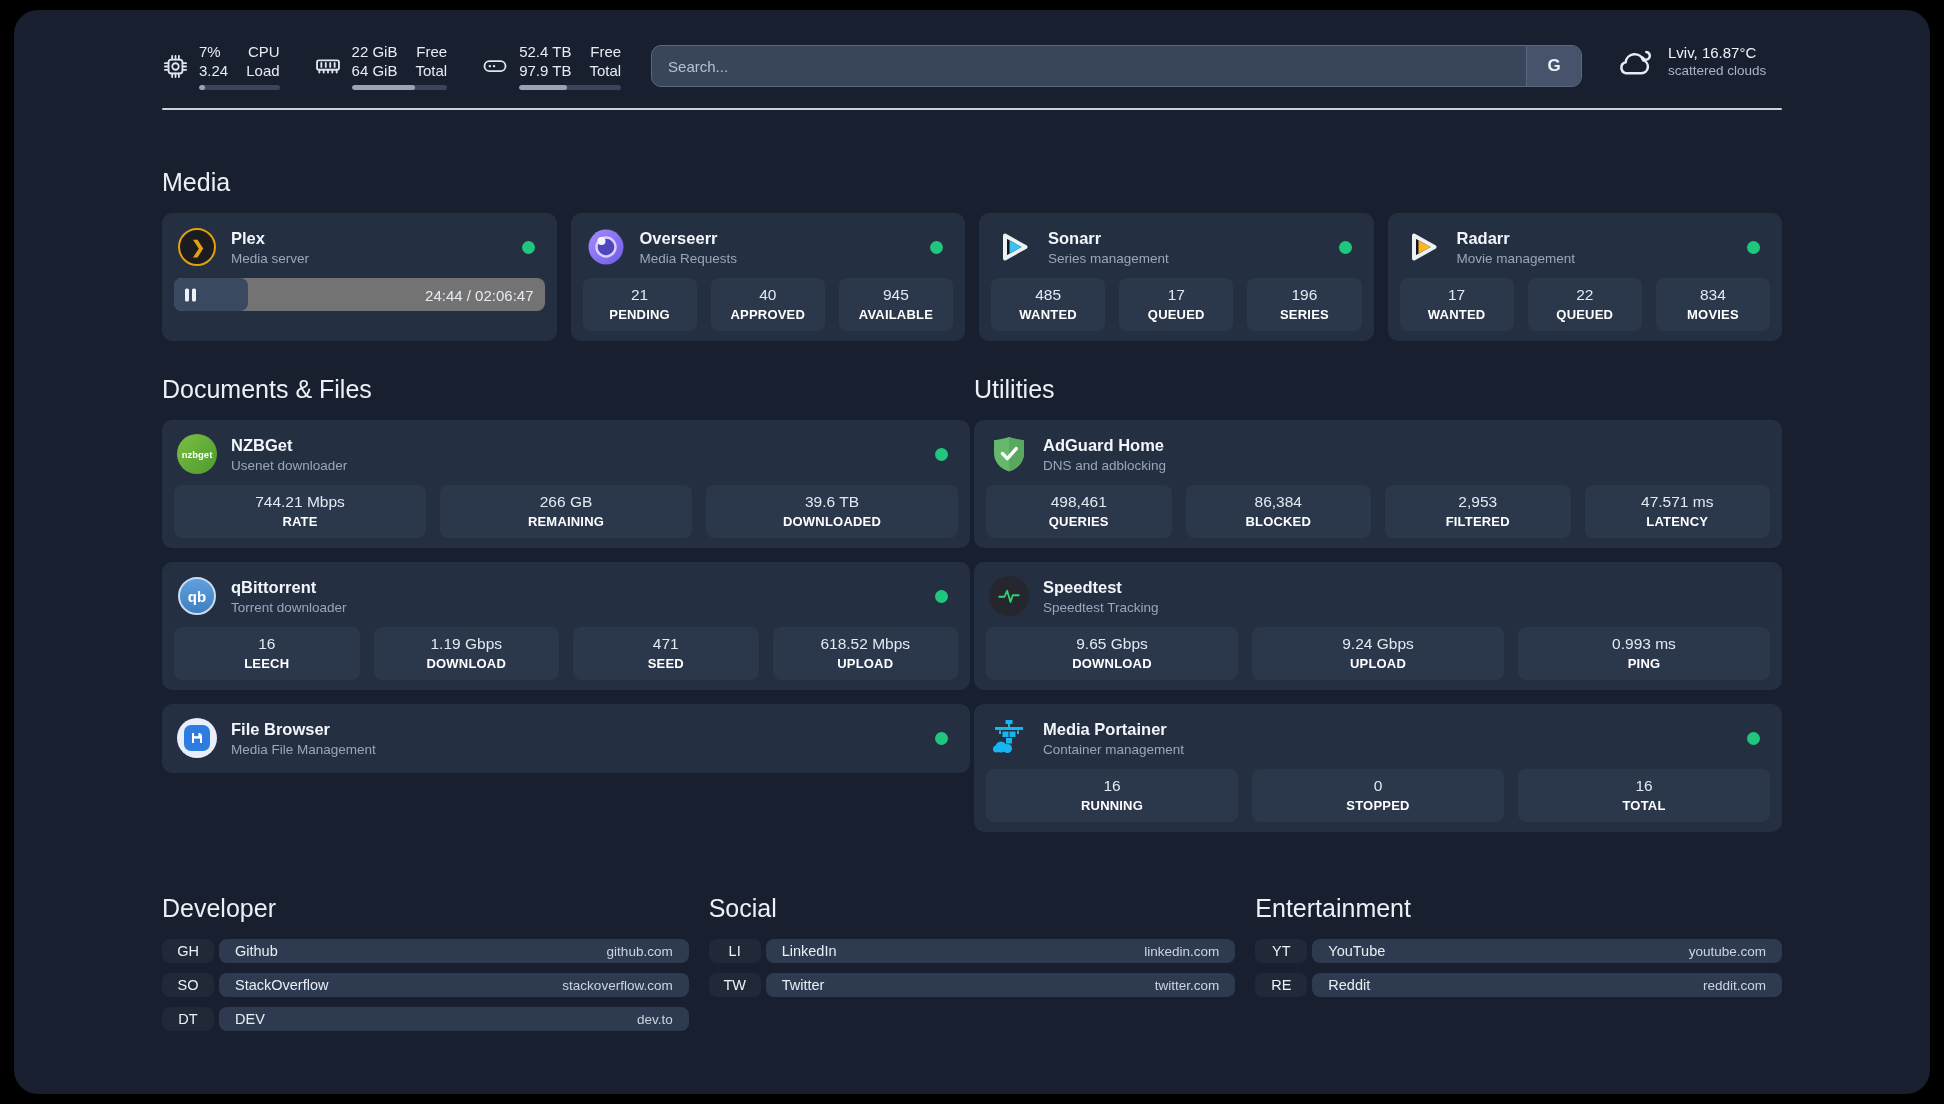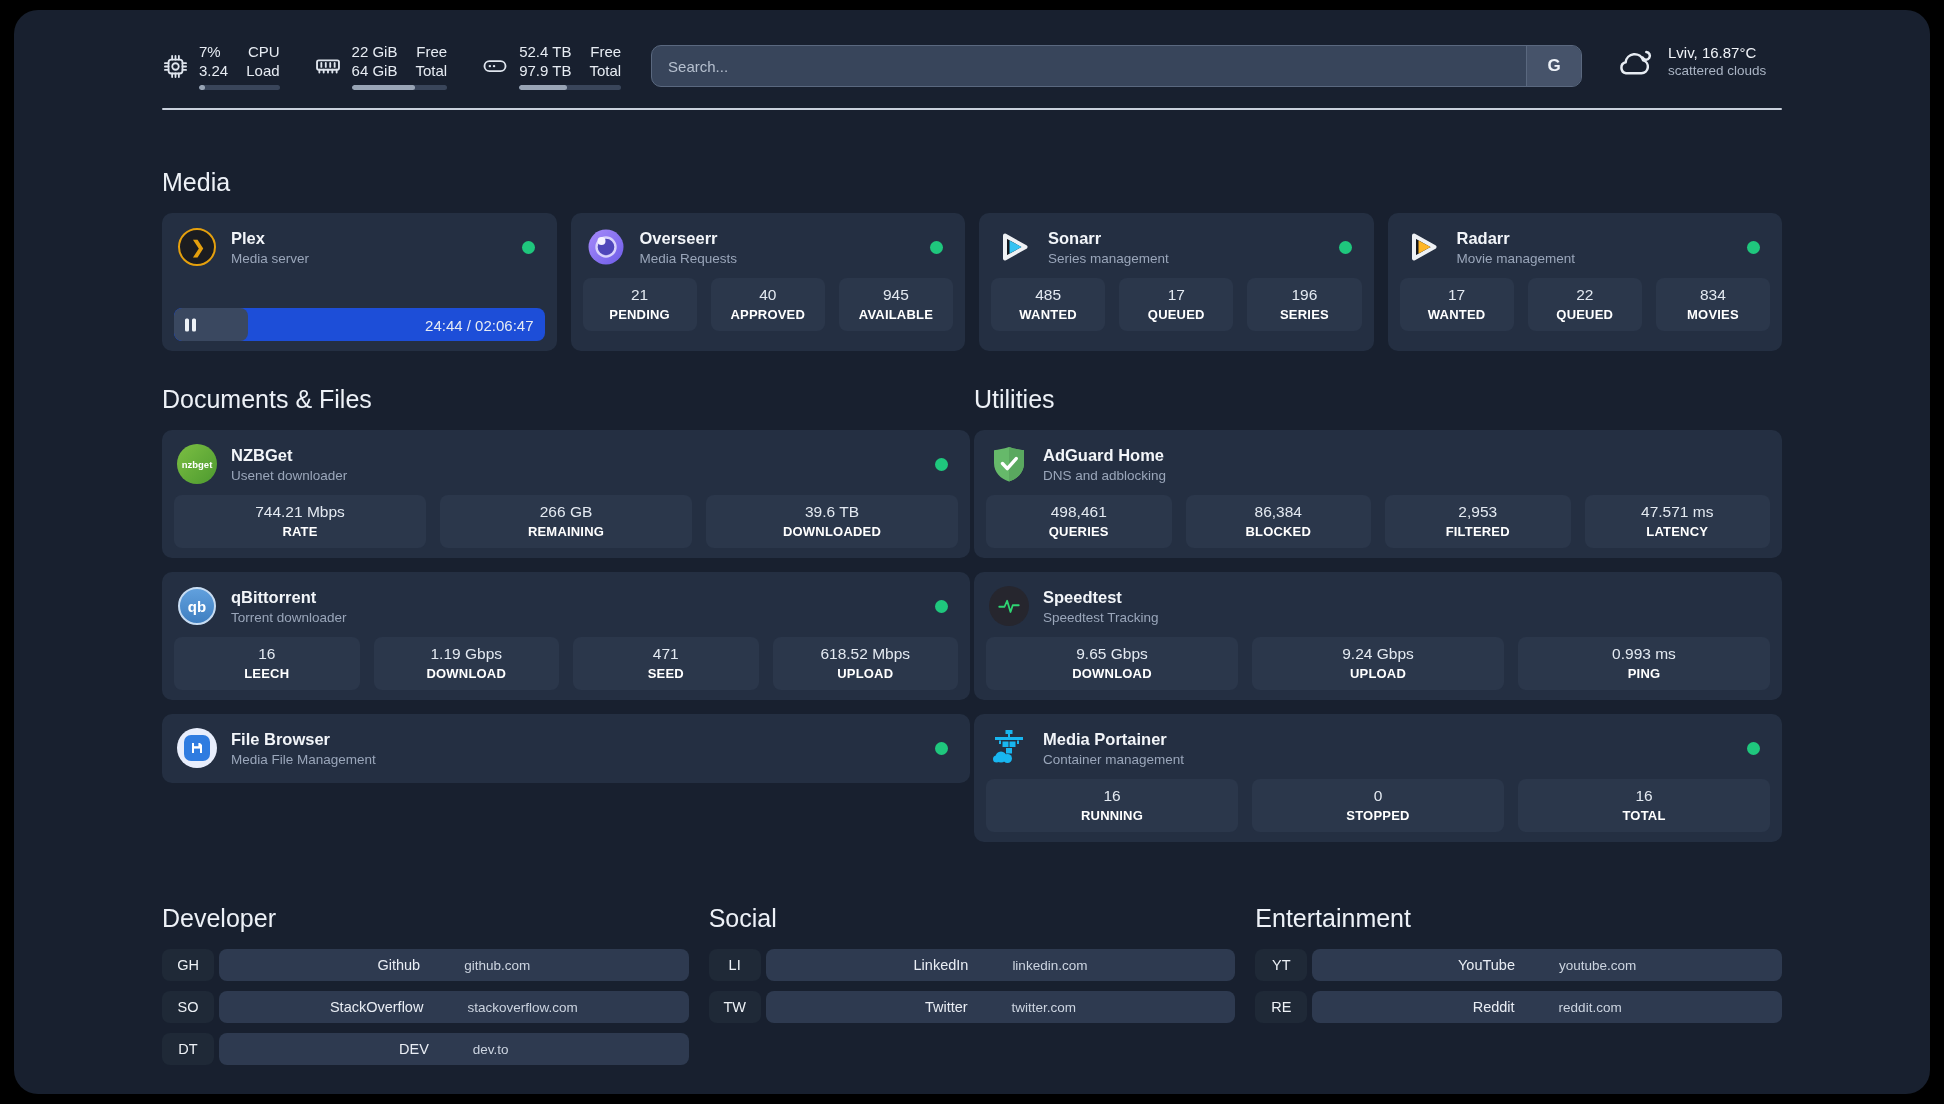--- a/index.html
+++ b/index.html
@@ -55,33 +55,33 @@
   .tiles{display:flex;gap:14px;}
   .tile{flex:1;background:#2b374b;border-radius:8px;padding:8px 6px 9px;text-align:center;min-width:0;}
   .tile-value{font-size:15.5px;color:#e3e9f1;white-space:nowrap;}
   .tile-label{font-size:13px;font-weight:700;color:#fff;margin-top:3px;letter-spacing:.2px;}
 
   
   .np-row{background:#2b374b;border-radius:8px;height:33px;display:flex;align-items:center;
     justify-content:space-between;padding:0 10px;font-size:14.5px;color:#e0e6ef;}
   .np-title-row{margin-bottom:6px;}
   .gear{color:#8d99ad;font-size:17px;line-height:1;cursor:pointer;}
-  .np-progress{position:relative;background:#1d4ed8;border-radius:8px;height:33px;overflow:hidden;margin-top:30px;}
+  .np-progress{position:relative;background:#737373;border-radius:8px;height:33px;overflow:hidden;}
   .np-fill{position:absolute;left:0;top:0;bottom:0;background:#3a4860;border-radius:8px;}
   .pause{position:absolute;left:11px;top:50%;transform:translateY(-50%);display:flex;gap:3.5px;cursor:pointer;}
   .pause span{width:3.5px;height:13px;background:#eef2f7;border-radius:1.5px;display:block;}
   .np-time{position:absolute;right:11px;top:50%;transform:translateY(-50%);font-size:15px;color:#e6ebf3;}
 
   
   .bookmarks{display:grid;grid-template-columns:repeat(3,1fr);column-gap:20px;margin-top:62px;}
-  .bm-row{display:flex;gap:5px;height:32px;margin-bottom:10px;cursor:pointer;}
+  .bm-row{display:flex;gap:5px;height:24px;margin-bottom:10px;cursor:pointer;}
   .bm-abbr{width:52px;flex:none;background:#1f2937;border-radius:8px;display:flex;align-items:center;
     justify-content:center;font-size:14.5px;color:#edf1f6;}
   .bm-pill{flex:1;background:#2e3a50;border-radius:8px;display:flex;align-items:center;
-    justify-content:center;padding:0 16px;min-width:0;gap:44px;}
+    justify-content:space-between;padding:0 16px;min-width:0;gap:44px;}
   .bm-name{font-size:14.5px;color:#e9edf4;}
   .bm-url{font-size:13.5px;color:#ccd4e0;}
 
   
   .plex-circ{width:38px;height:38px;border-radius:50%;background:#1b1c20;border:2.5px solid #e5a00d;
     display:flex;align-items:center;justify-content:center;box-sizing:border-box;}
   .plex-circ i{font-style:normal;color:#e5a00d;font-size:17px;font-weight:700;margin-left:2px;}
   .nzb-circ{width:40px;height:40px;border-radius:50%;background:linear-gradient(135deg,#7cbf43,#4d9a2f);
     display:flex;align-items:center;justify-content:center;color:#fff;font-size:9.5px;font-weight:600;}
   .qb-circ{width:38px;height:38px;border-radius:50%;background:linear-gradient(180deg,#61a0dd,#3f7fc1);

